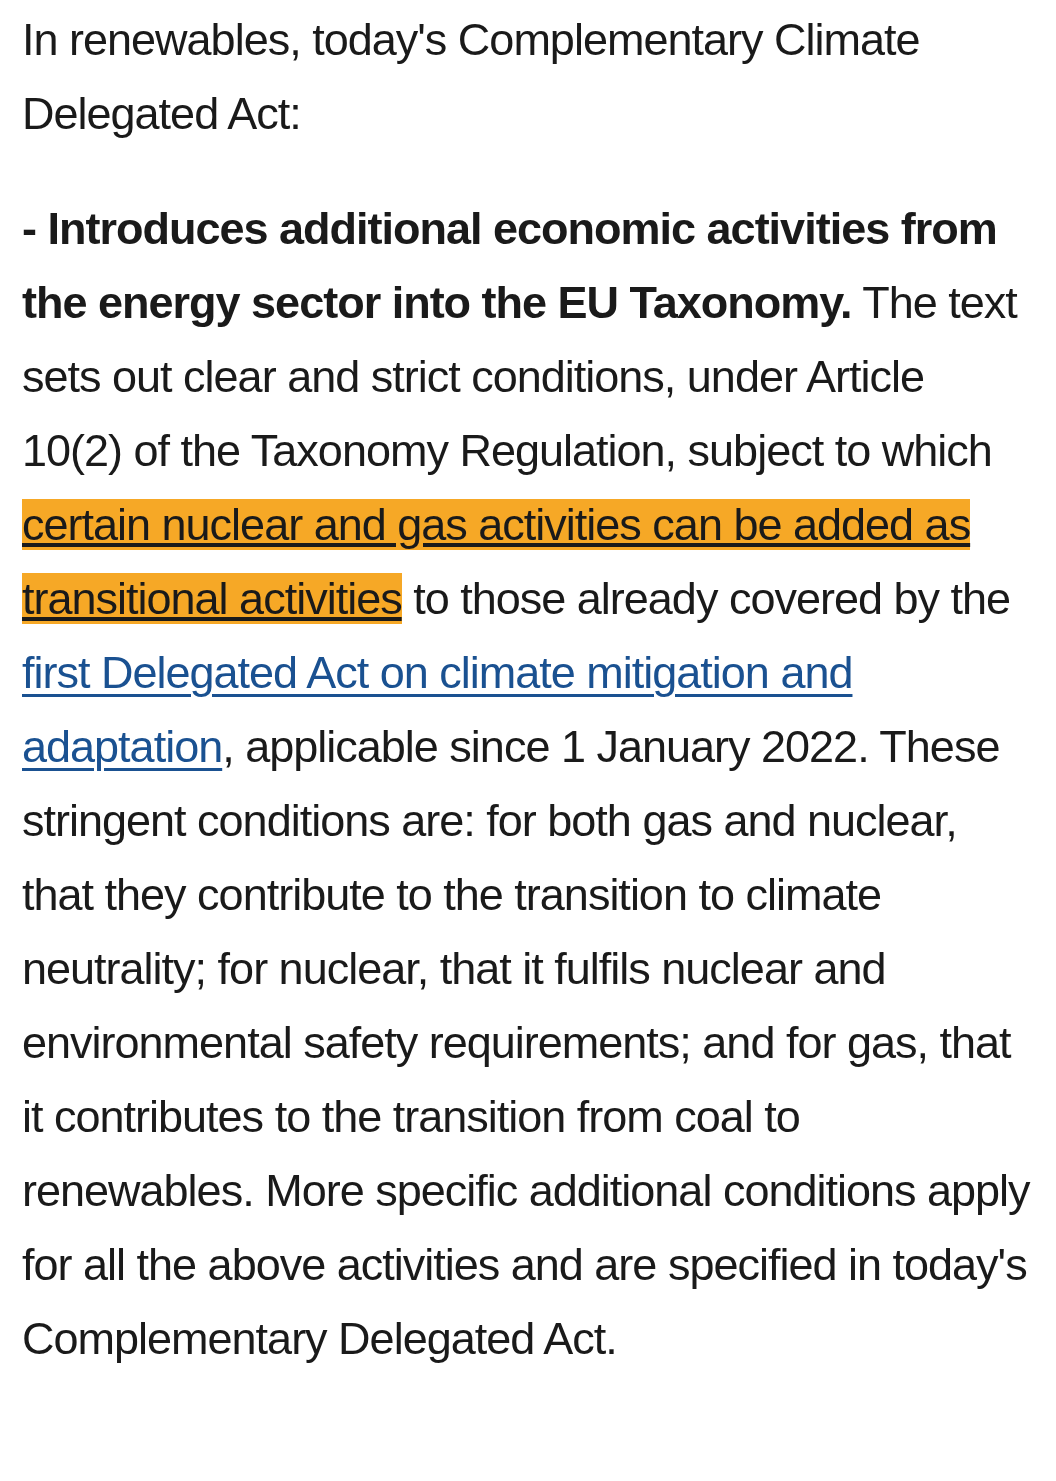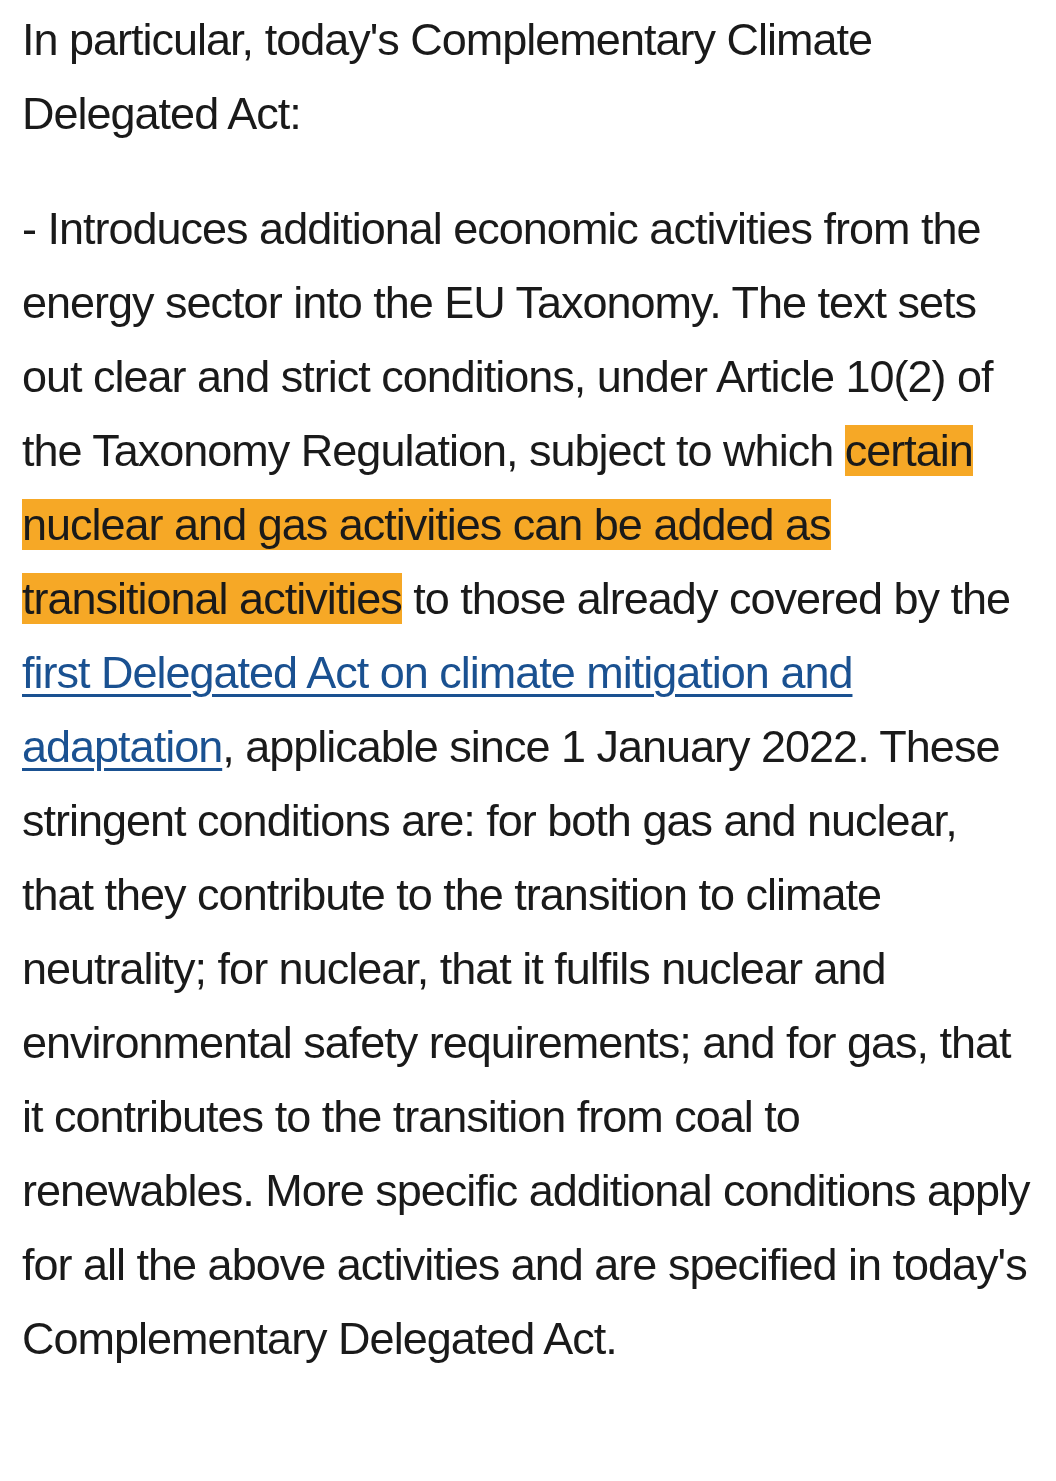--- a/index.html
+++ b/index.html
@@ -20,33 +20,34 @@
     font-size: 45px;
     line-height: 74px;
     letter-spacing: -1px;
     color: var(--text-color, #1a1a1a);
     text-align: left;
   }
   .article p {
     margin: 0 0 41px 0;
   }
   .bold-lead {
-    font-weight: 400;
+    font-weight: 700;
   }
   mark.hl {
     background-color: var(--highlight-color, #f6a826);
     color: inherit;
     padding: 0;
+    text-decoration: underline;
   }
   a.body-link {
     color: var(--link-color, #1a5191);
     text-decoration-thickness: 3px;
     text-underline-offset: 6px;
     cursor: pointer;
   }
 </style>
 </head>
 <body style="background: rgb(255, 255, 255);">
 
 <main class="article">
-  <p>In particular, today's Complementary Climate Delegated Act:</p>
+  <p>In renewables, today's Complementary Climate Delegated Act:</p>
   <p><strong class="bold-lead">- Introduces additional economic activities from the energy sector into the EU Taxonomy.</strong><span> The text sets out clear and strict conditions, under Article 10(2) of the Taxonomy Regulation, subject to which </span><mark class="hl">certain nuclear and gas activities can be added as transitional activities</mark><span> to those already covered by the </span><a class="body-link" href="#">first Delegated Act on climate mitigation and adaptation</a><span>, applicable since 1 January 2022. These stringent conditions are: for both gas and nuclear, that they contribute to the transition to climate neutrality; for nuclear, that it fulfils nuclear and environmental safety requirements; and for gas, that it contributes to the transition from coal to renewables. More specific additional conditions apply for all the above activities and are specified in today's Complementary Delegated Act.</span></p>
 </main>
 
 </body></html>

